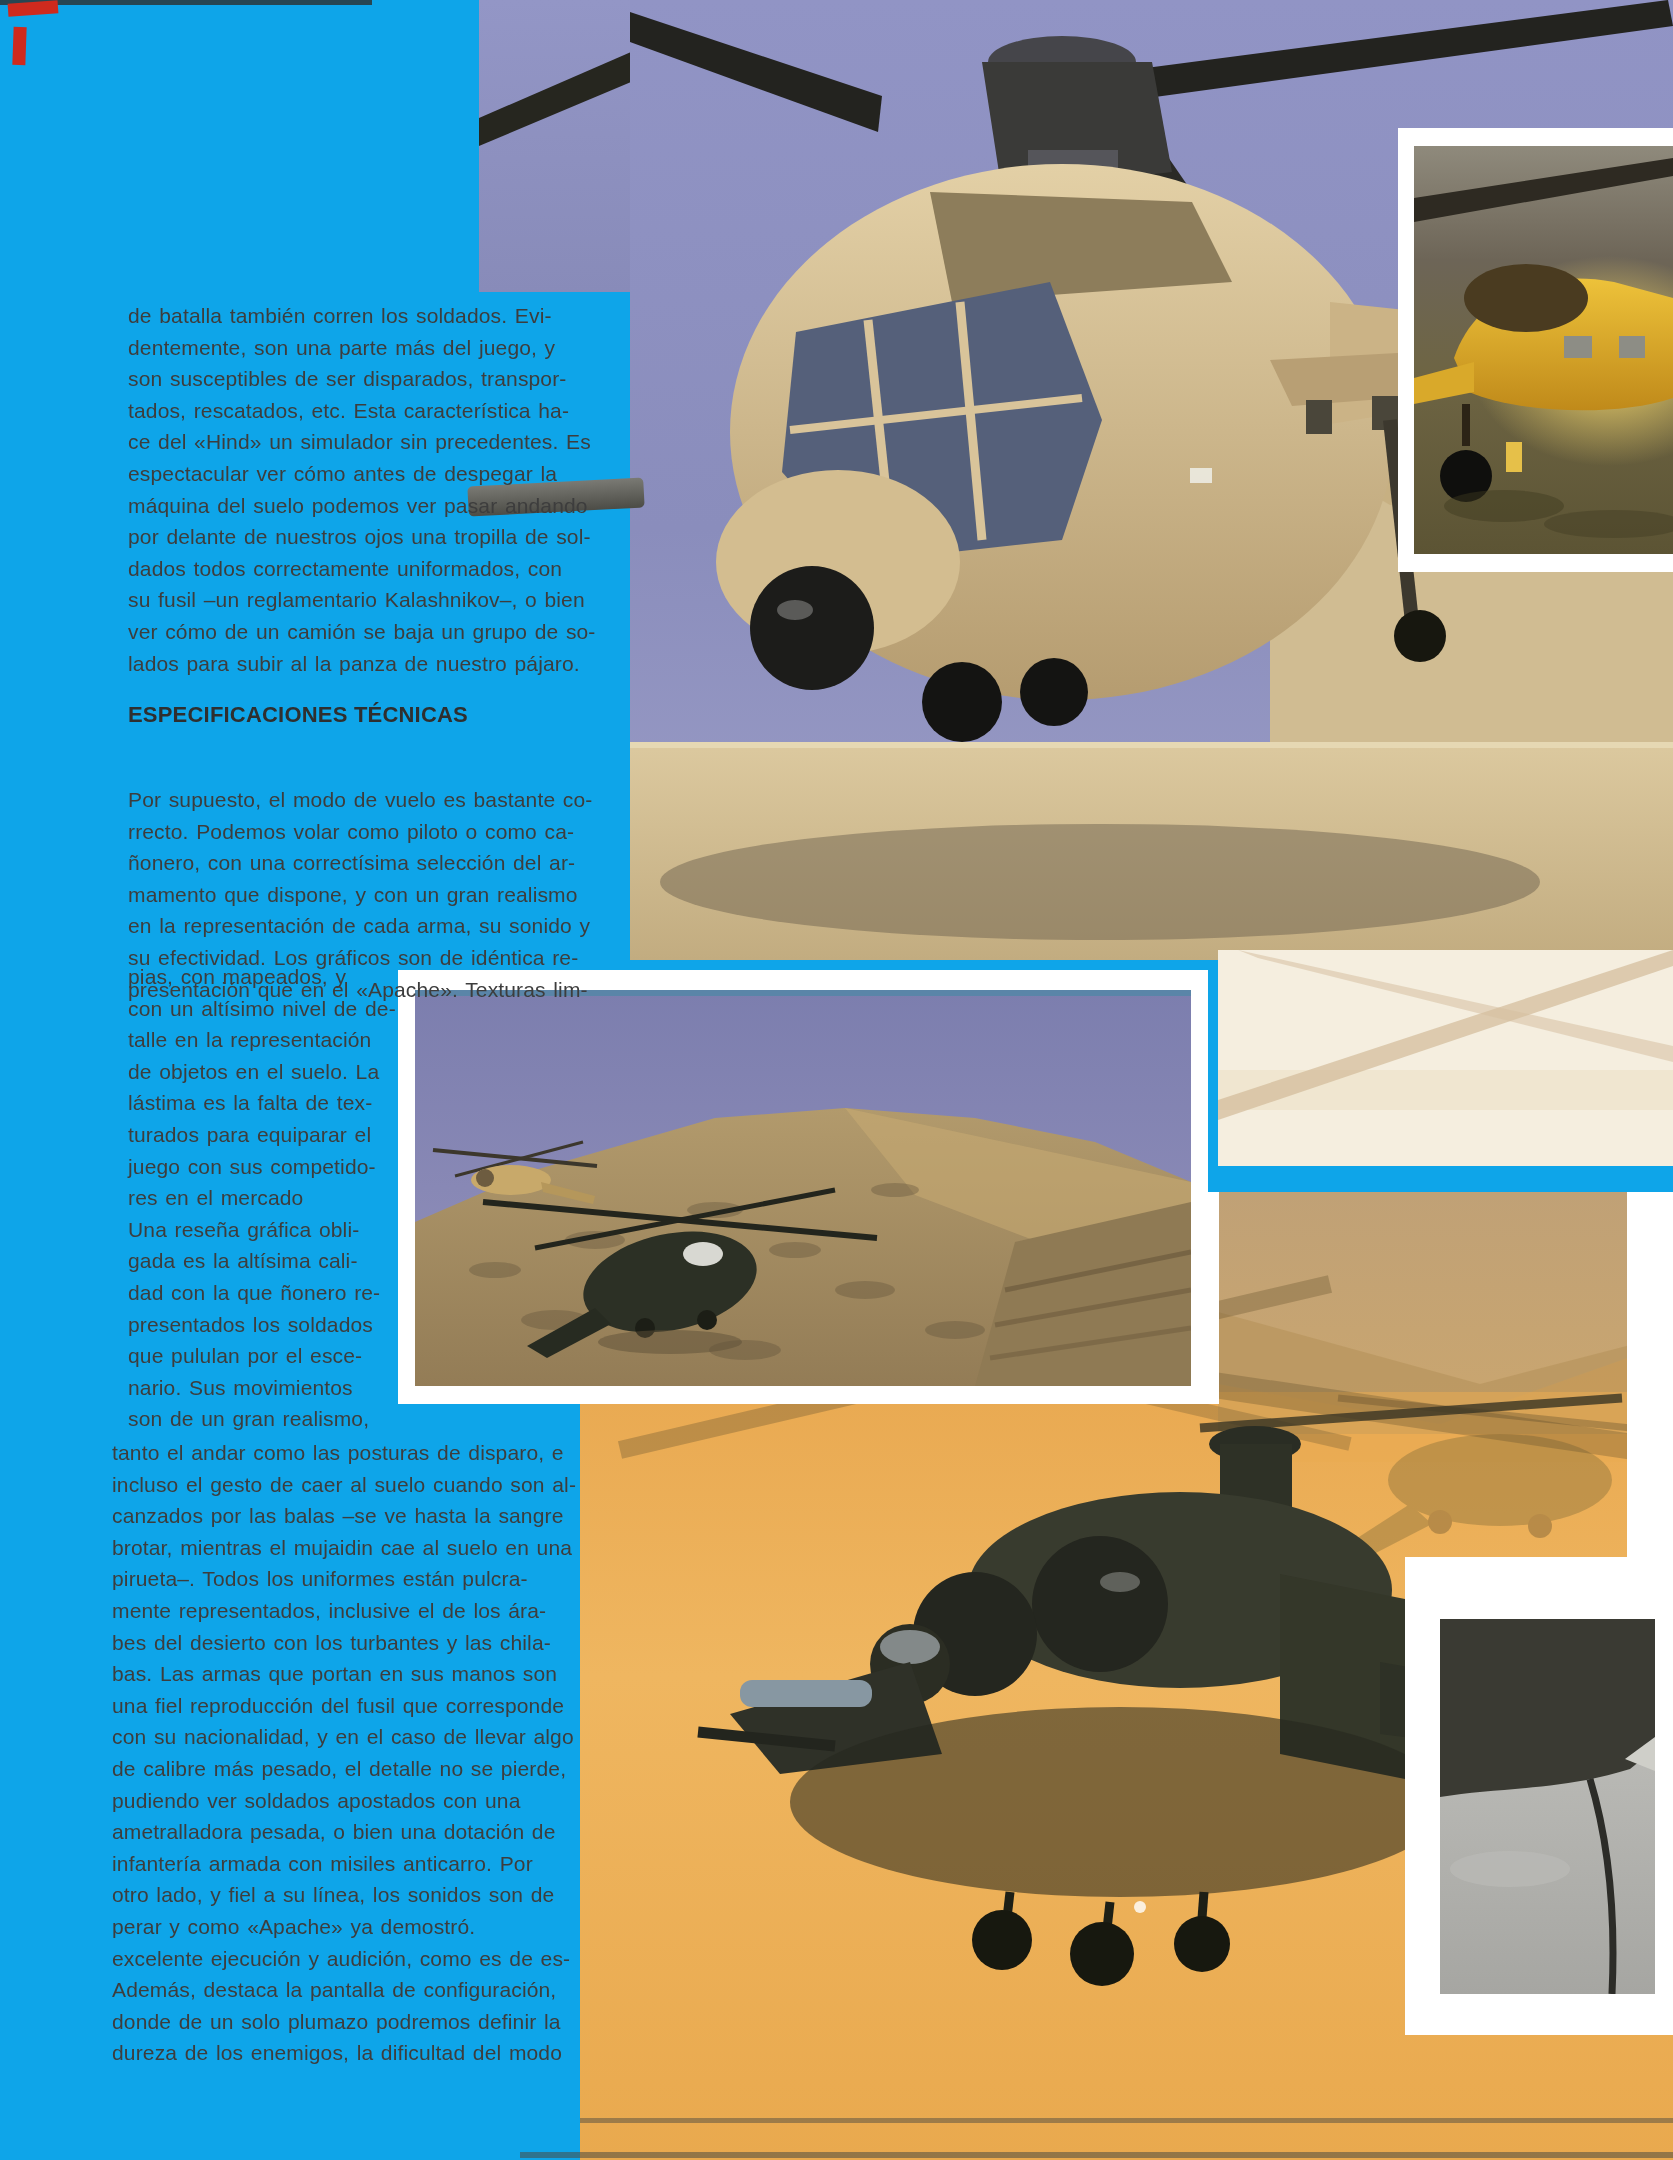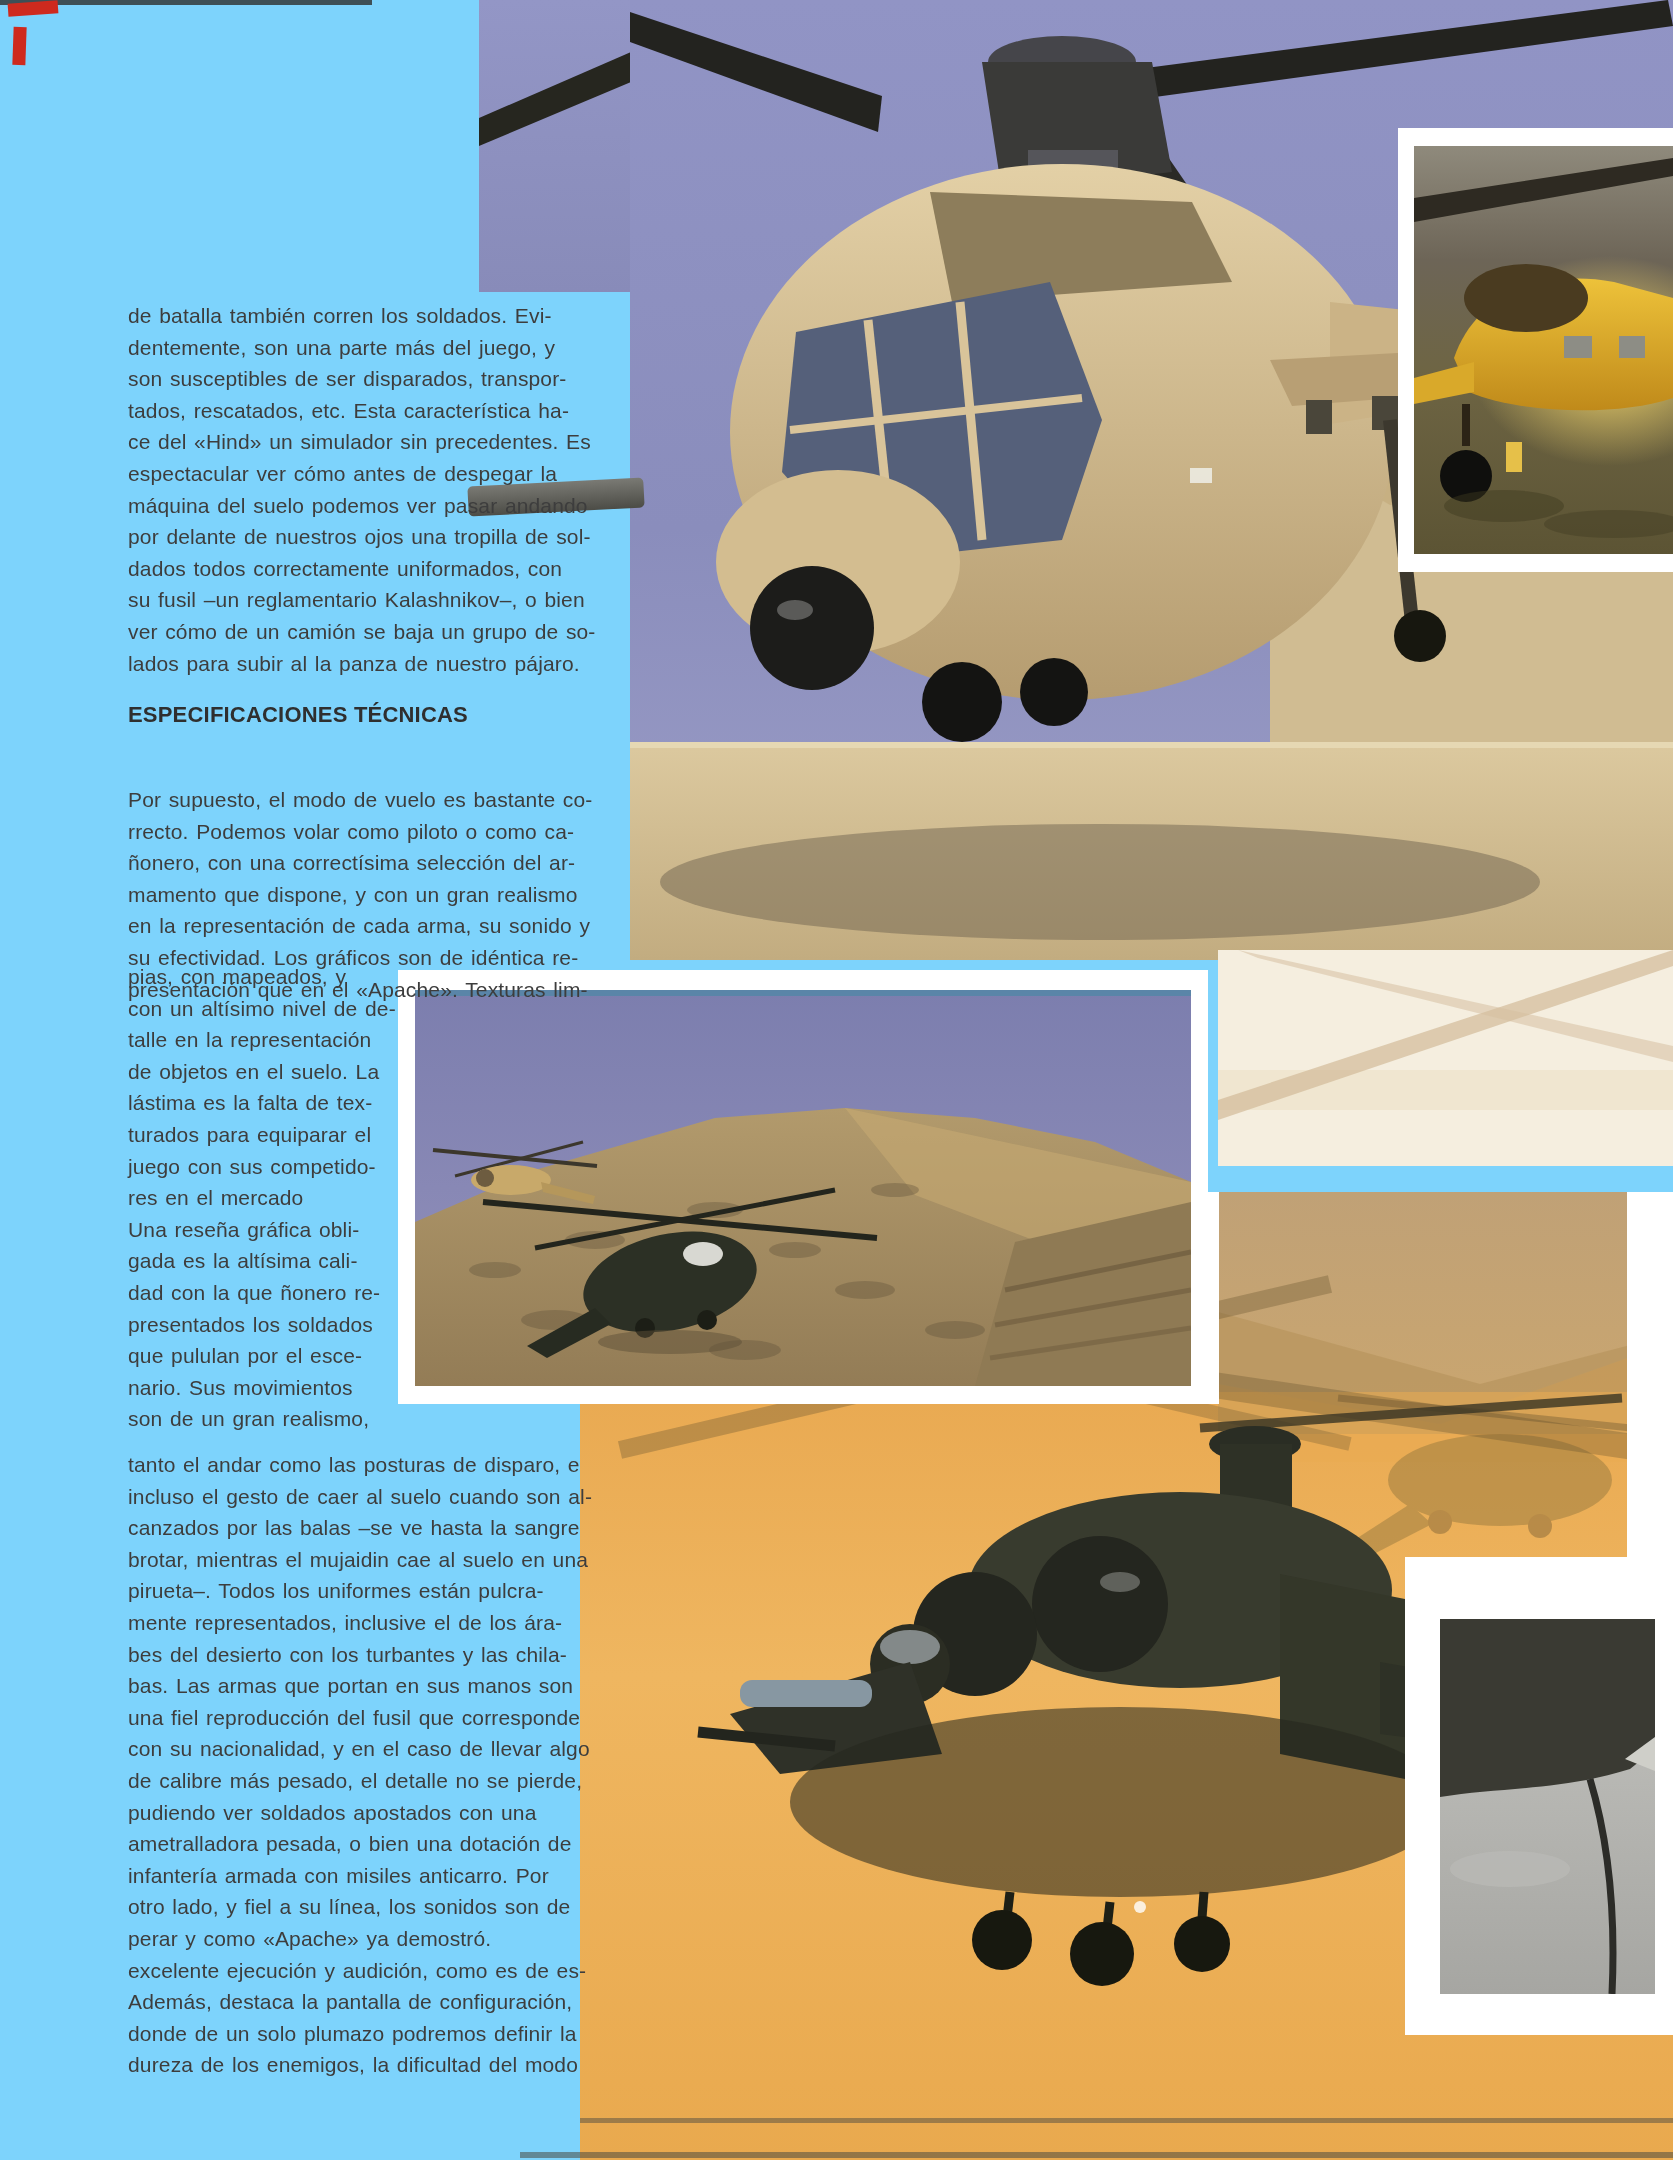--- a/index.html
+++ b/index.html
@@ -1,18 +1,18 @@
 <!DOCTYPE html>
 <html><head>
 <meta charset="utf-8">
 <style>
   html,body{margin:0;padding:0;background:#e8e8e8;}
   .page{
     position:relative; width:1673px; height:2160px; overflow:hidden;
-    background:#7dd3fc;
+    background:#0ea5e9;
     font-family:"Liberation Sans", sans-serif;
   }
   .abs{position:absolute;}
   
   .txt{
     position:absolute; color:#3d3d3d; white-space:nowrap;
     font-size:21px; line-height:31.6px; letter-spacing:.15px; word-spacing:1.6px;
   }
   .txt .line{height:31.6px;}
   .heading{
@@ -343,21 +343,21 @@
       <div class="line">res en el mercado</div>
       <div class="line">Una reseña gráfica obli-</div>
       <div class="line">gada es la altísima cali-</div>
       <div class="line">dad con la que ñonero re-</div>
       <div class="line">presentados los soldados</div>
       <div class="line">que pululan por el esce-</div>
       <div class="line">nario. Sus movimientos</div>
       <div class="line">son de un gran realismo,</div>
     </div>
 
-  <div class="txt" style="left:128px;top:1437px;margin-top:12px;">
+  <div class="txt" style="left:112px;top:1437px;">
       <div class="line">tanto el andar como las posturas de disparo, e</div>
       <div class="line">incluso el gesto de caer al suelo cuando son al-</div>
       <div class="line">canzados por las balas –se ve hasta la sangre</div>
       <div class="line">brotar, mientras el mujaidin cae al suelo en una</div>
       <div class="line">pirueta–. Todos los uniformes están pulcra-</div>
       <div class="line">mente representados, inclusive el de los ára-</div>
       <div class="line">bes del desierto con los turbantes y las chila-</div>
       <div class="line">bas. Las armas que portan en sus manos son</div>
       <div class="line">una fiel reproducción del fusil que corresponde</div>
       <div class="line">con su nacionalidad, y en el caso de llevar algo</div>

